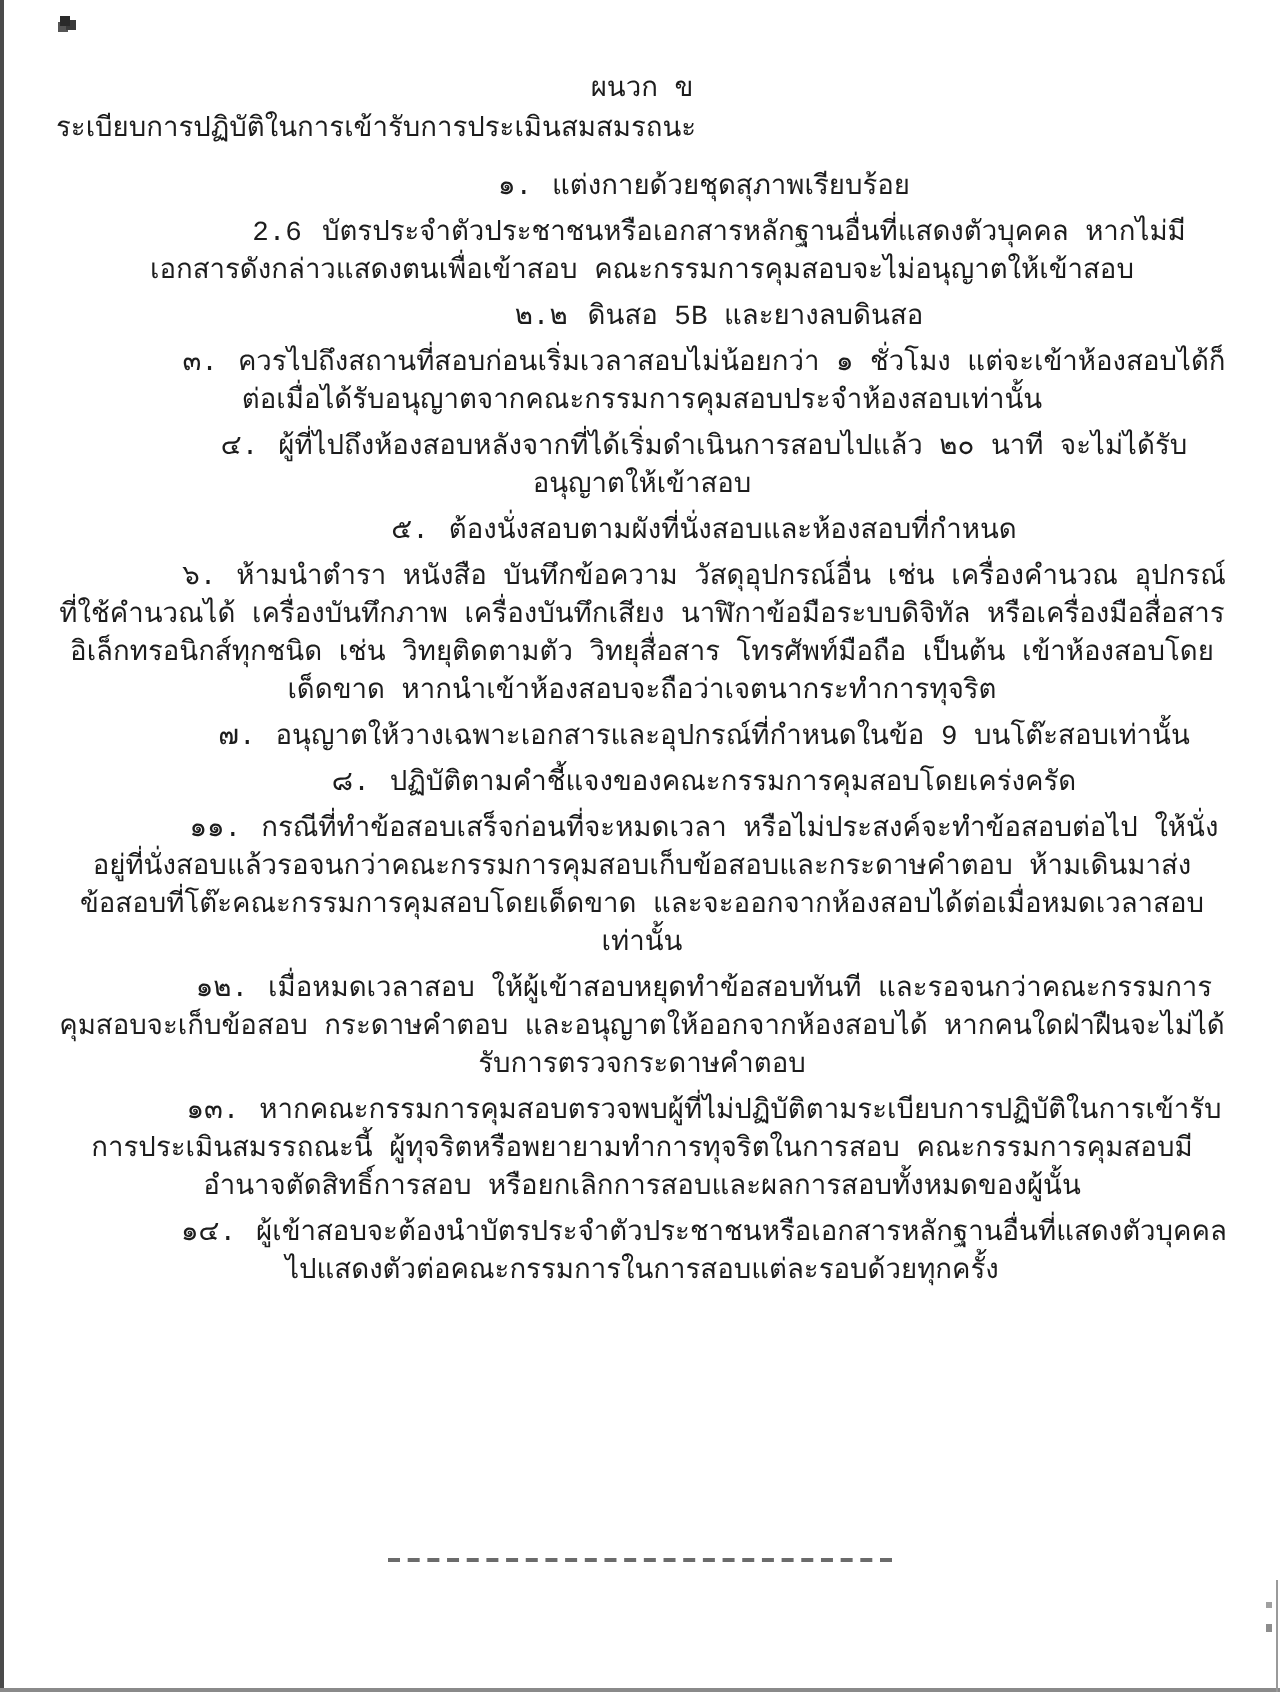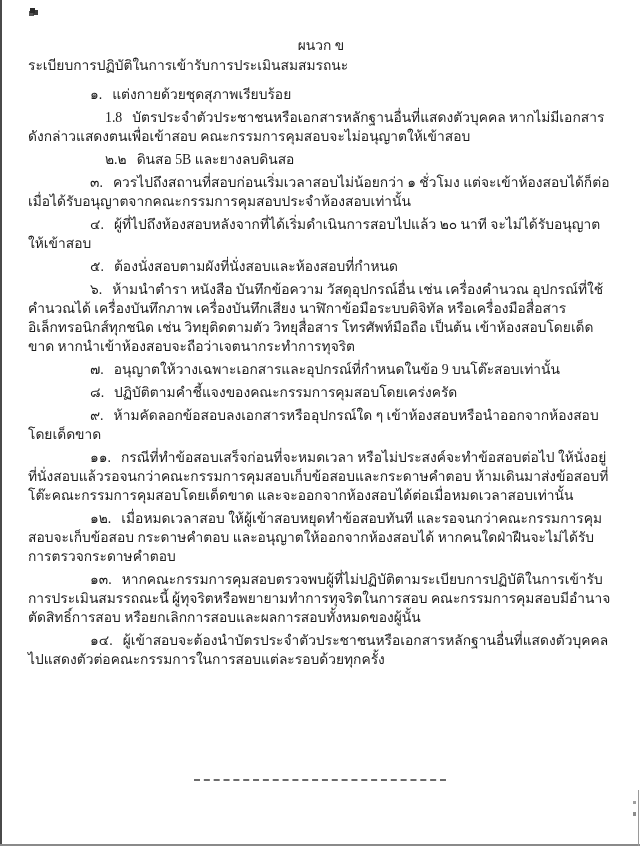--- a/index.html
+++ b/index.html
@@ -6,21 +6,21 @@
     margin: 0;
     padding: 0;
     background: #ffffff;
   }
   .page {
     position: relative;
     width: 640px;
     height: 846px;
     background: #ffffff;
     overflow: hidden;
-    font-family: Liberation Serif, serif;
+    font-family: Liberation Mono, monospace;
     color: #1d1d1d;
   }
   
   .edge-left {
     position: absolute;
     left: 0; top: 0;
     width: 2px; height: 846px;
     background: #4a4a4a;
   }
   .edge-bottom {
@@ -65,20 +65,21 @@
     text-align: center;
     margin: 0;
     line-height: 20px;
   }
   .doc-subtitle {
     margin: 0;
     line-height: 20px;
   }
   .items {
     margin-top: 9px;
+    text-align: center;
   }
   .item {
     margin: 4px 0 0 0;
     text-indent: 62px;
     overflow-wrap: break-word;
     word-break: break-word;
   }
   .item.lvl2 {
     text-indent: 77px;
   }
@@ -104,29 +105,28 @@
   <div class="edge-right"></div>
   <div class="dot-a"></div>
   <div class="dot-b"></div>
   <div class="corner-mark"></div>
 
   <div class="content">
     <p class="doc-title">ผนวก ข</p>
     <p class="doc-subtitle">ระเบียบการปฏิบัติในการเข้ารับการประเมินสมสมรถนะ</p>
     <div class="items">
         <p class="item lvl1"><span class="num">๑.</span><span class="txt">แต่งกายด้วยชุดสุภาพเรียบร้อย</span></p>
-        <p class="item lvl2"><span class="num">1.8</span><span class="txt">บัตรประจำตัวประชาชนหรือเอกสารหลักฐานอื่นที่แสดงตัวบุคคล หากไม่มีเอกสารดังกล่าวแสดงตนเพื่อเข้าสอบ คณะกรรมการคุมสอบจะไม่อนุญาตให้เข้าสอบ</span></p>
+        <p class="item lvl2"><span class="num">2.6</span><span class="txt">บัตรประจำตัวประชาชนหรือเอกสารหลักฐานอื่นที่แสดงตัวบุคคล หากไม่มีเอกสารดังกล่าวแสดงตนเพื่อเข้าสอบ คณะกรรมการคุมสอบจะไม่อนุญาตให้เข้าสอบ</span></p>
         <p class="item lvl2"><span class="num">๒.๒</span><span class="txt">ดินสอ 5B และยางลบดินสอ</span></p>
         <p class="item lvl1"><span class="num">๓.</span><span class="txt">ควรไปถึงสถานที่สอบก่อนเริ่มเวลาสอบไม่น้อยกว่า ๑ ชั่วโมง แต่จะเข้าห้องสอบได้ก็ต่อเมื่อได้รับอนุญาตจากคณะกรรมการคุมสอบประจำห้องสอบเท่านั้น</span></p>
         <p class="item lvl1"><span class="num">๔.</span><span class="txt">ผู้ที่ไปถึงห้องสอบหลังจากที่ได้เริ่มดำเนินการสอบไปแล้ว ๒๐ นาที จะไม่ได้รับอนุญาตให้เข้าสอบ</span></p>
         <p class="item lvl1"><span class="num">๕.</span><span class="txt">ต้องนั่งสอบตามผังที่นั่งสอบและห้องสอบที่กำหนด</span></p>
         <p class="item lvl1"><span class="num">๖.</span><span class="txt">ห้ามนำตำรา หนังสือ บันทึกข้อความ วัสดุอุปกรณ์อื่น เช่น เครื่องคำนวณ อุปกรณ์ที่ใช้คำนวณได้ เครื่องบันทึกภาพ เครื่องบันทึกเสียง นาฬิกาข้อมือระบบดิจิทัล หรือเครื่องมือสื่อสารอิเล็กทรอนิกส์ทุกชนิด เช่น วิทยุติดตามตัว วิทยุสื่อสาร โทรศัพท์มือถือ เป็นต้น เข้าห้องสอบโดยเด็ดขาด หากนำเข้าห้องสอบจะถือว่าเจตนากระทำการทุจริต</span></p>
         <p class="item lvl1"><span class="num">๗.</span><span class="txt">อนุญาตให้วางเฉพาะเอกสารและอุปกรณ์ที่กำหนดในข้อ 9 บนโต๊ะสอบเท่านั้น</span></p>
         <p class="item lvl1"><span class="num">๘.</span><span class="txt">ปฏิบัติตามคำชี้แจงของคณะกรรมการคุมสอบโดยเคร่งครัด</span></p>
-        <p class="item lvl1"><span class="num">๙.</span><span class="txt">ห้ามคัดลอกข้อสอบลงเอกสารหรืออุปกรณ์ใด ๆ เข้าห้องสอบหรือนำออกจากห้องสอบโดยเด็ดขาด</span></p>
         <p class="item lvl1"><span class="num">๑๑.</span><span class="txt">กรณีที่ทำข้อสอบเสร็จก่อนที่จะหมดเวลา หรือไม่ประสงค์จะทำข้อสอบต่อไป ให้นั่งอยู่ที่นั่งสอบแล้วรอจนกว่าคณะกรรมการคุมสอบเก็บข้อสอบและกระดาษคำตอบ ห้ามเดินมาส่งข้อสอบที่โต๊ะคณะกรรมการคุมสอบโดยเด็ดขาด และจะออกจากห้องสอบได้ต่อเมื่อหมดเวลาสอบเท่านั้น</span></p>
         <p class="item lvl1"><span class="num">๑๒.</span><span class="txt">เมื่อหมดเวลาสอบ ให้ผู้เข้าสอบหยุดทำข้อสอบทันที และรอจนกว่าคณะกรรมการคุมสอบจะเก็บข้อสอบ กระดาษคำตอบ และอนุญาตให้ออกจากห้องสอบได้ หากคนใดฝ่าฝืนจะไม่ได้รับการตรวจกระดาษคำตอบ</span></p>
         <p class="item lvl1"><span class="num">๑๓.</span><span class="txt">หากคณะกรรมการคุมสอบตรวจพบผู้ที่ไม่ปฏิบัติตามระเบียบการปฏิบัติในการเข้ารับการประเมินสมรรถณะนี้ ผู้ทุจริตหรือพยายามทำการทุจริตในการสอบ คณะกรรมการคุมสอบมีอำนาจตัดสิทธิ์การสอบ หรือยกเลิกการสอบและผลการสอบทั้งหมดของผู้นั้น</span></p>
         <p class="item lvl1"><span class="num">๑๔.</span><span class="txt">ผู้เข้าสอบจะต้องนำบัตรประจำตัวประชาชนหรือเอกสารหลักฐานอื่นที่แสดงตัวบุคคลไปแสดงตัวต่อคณะกรรมการในการสอบแต่ละรอบด้วยทุกครั้ง</span></p>
       </div>
   </div>
 
   <div class="end-divider"></div>
 </div>
 

